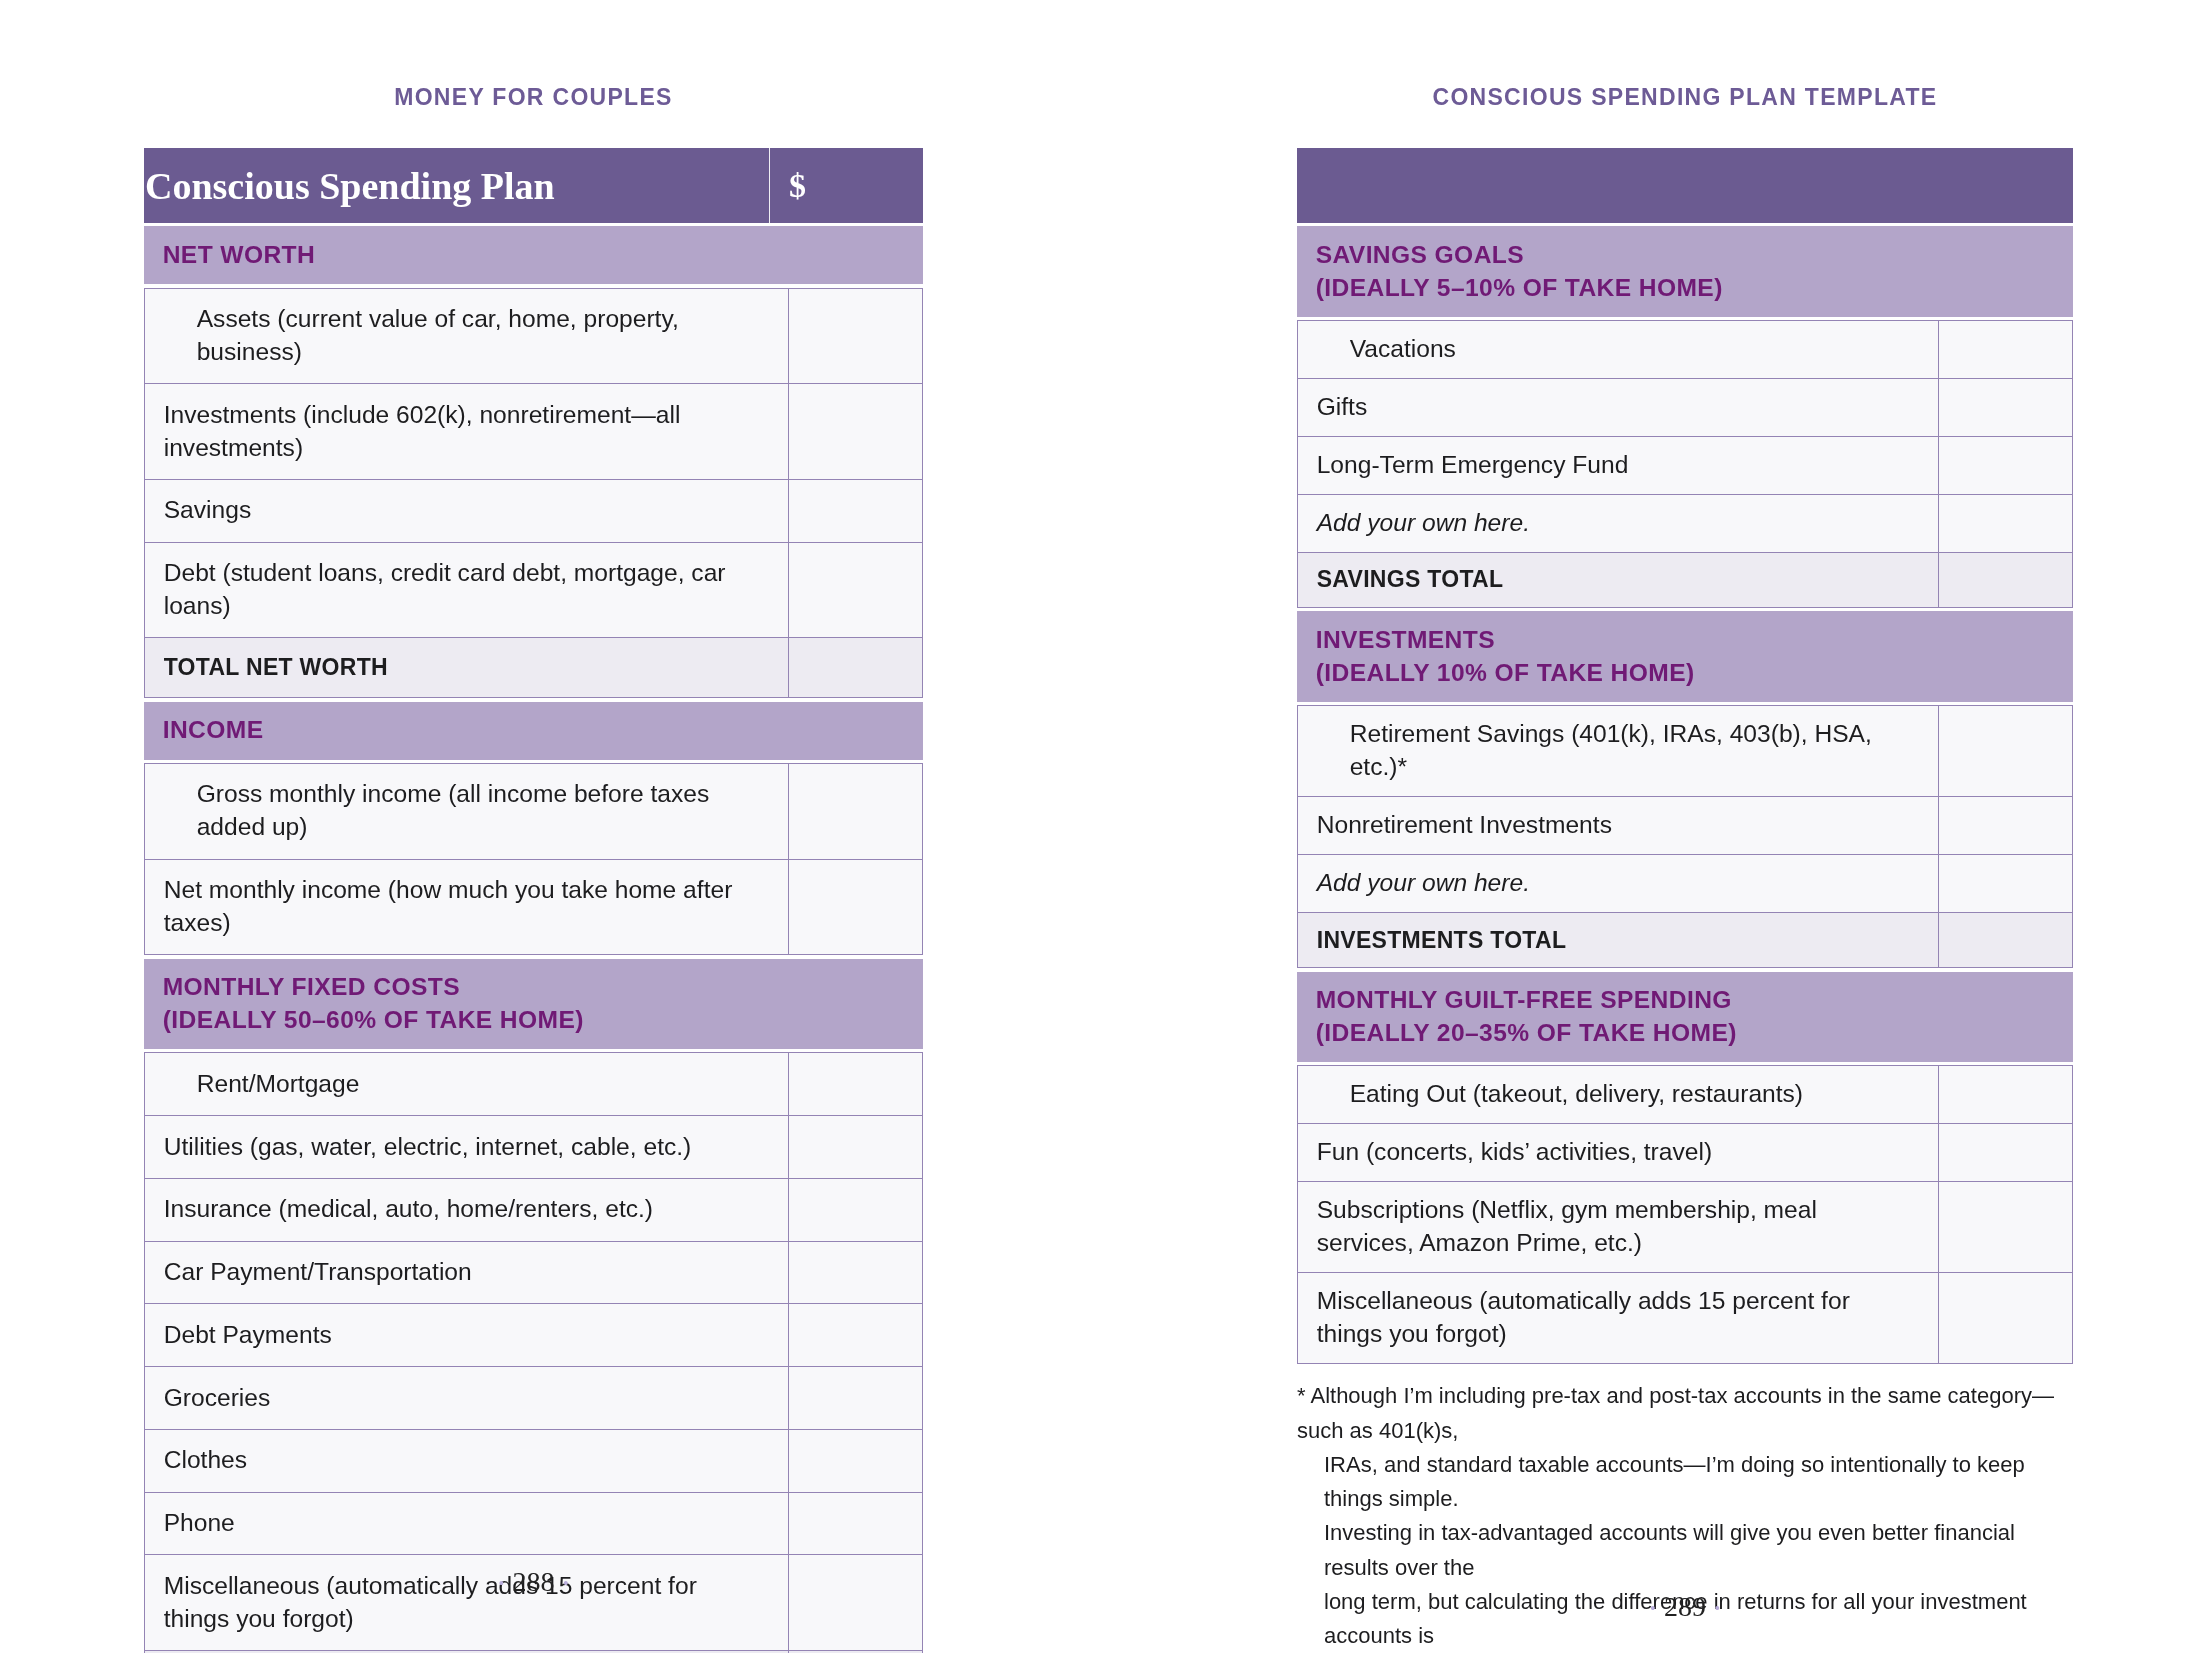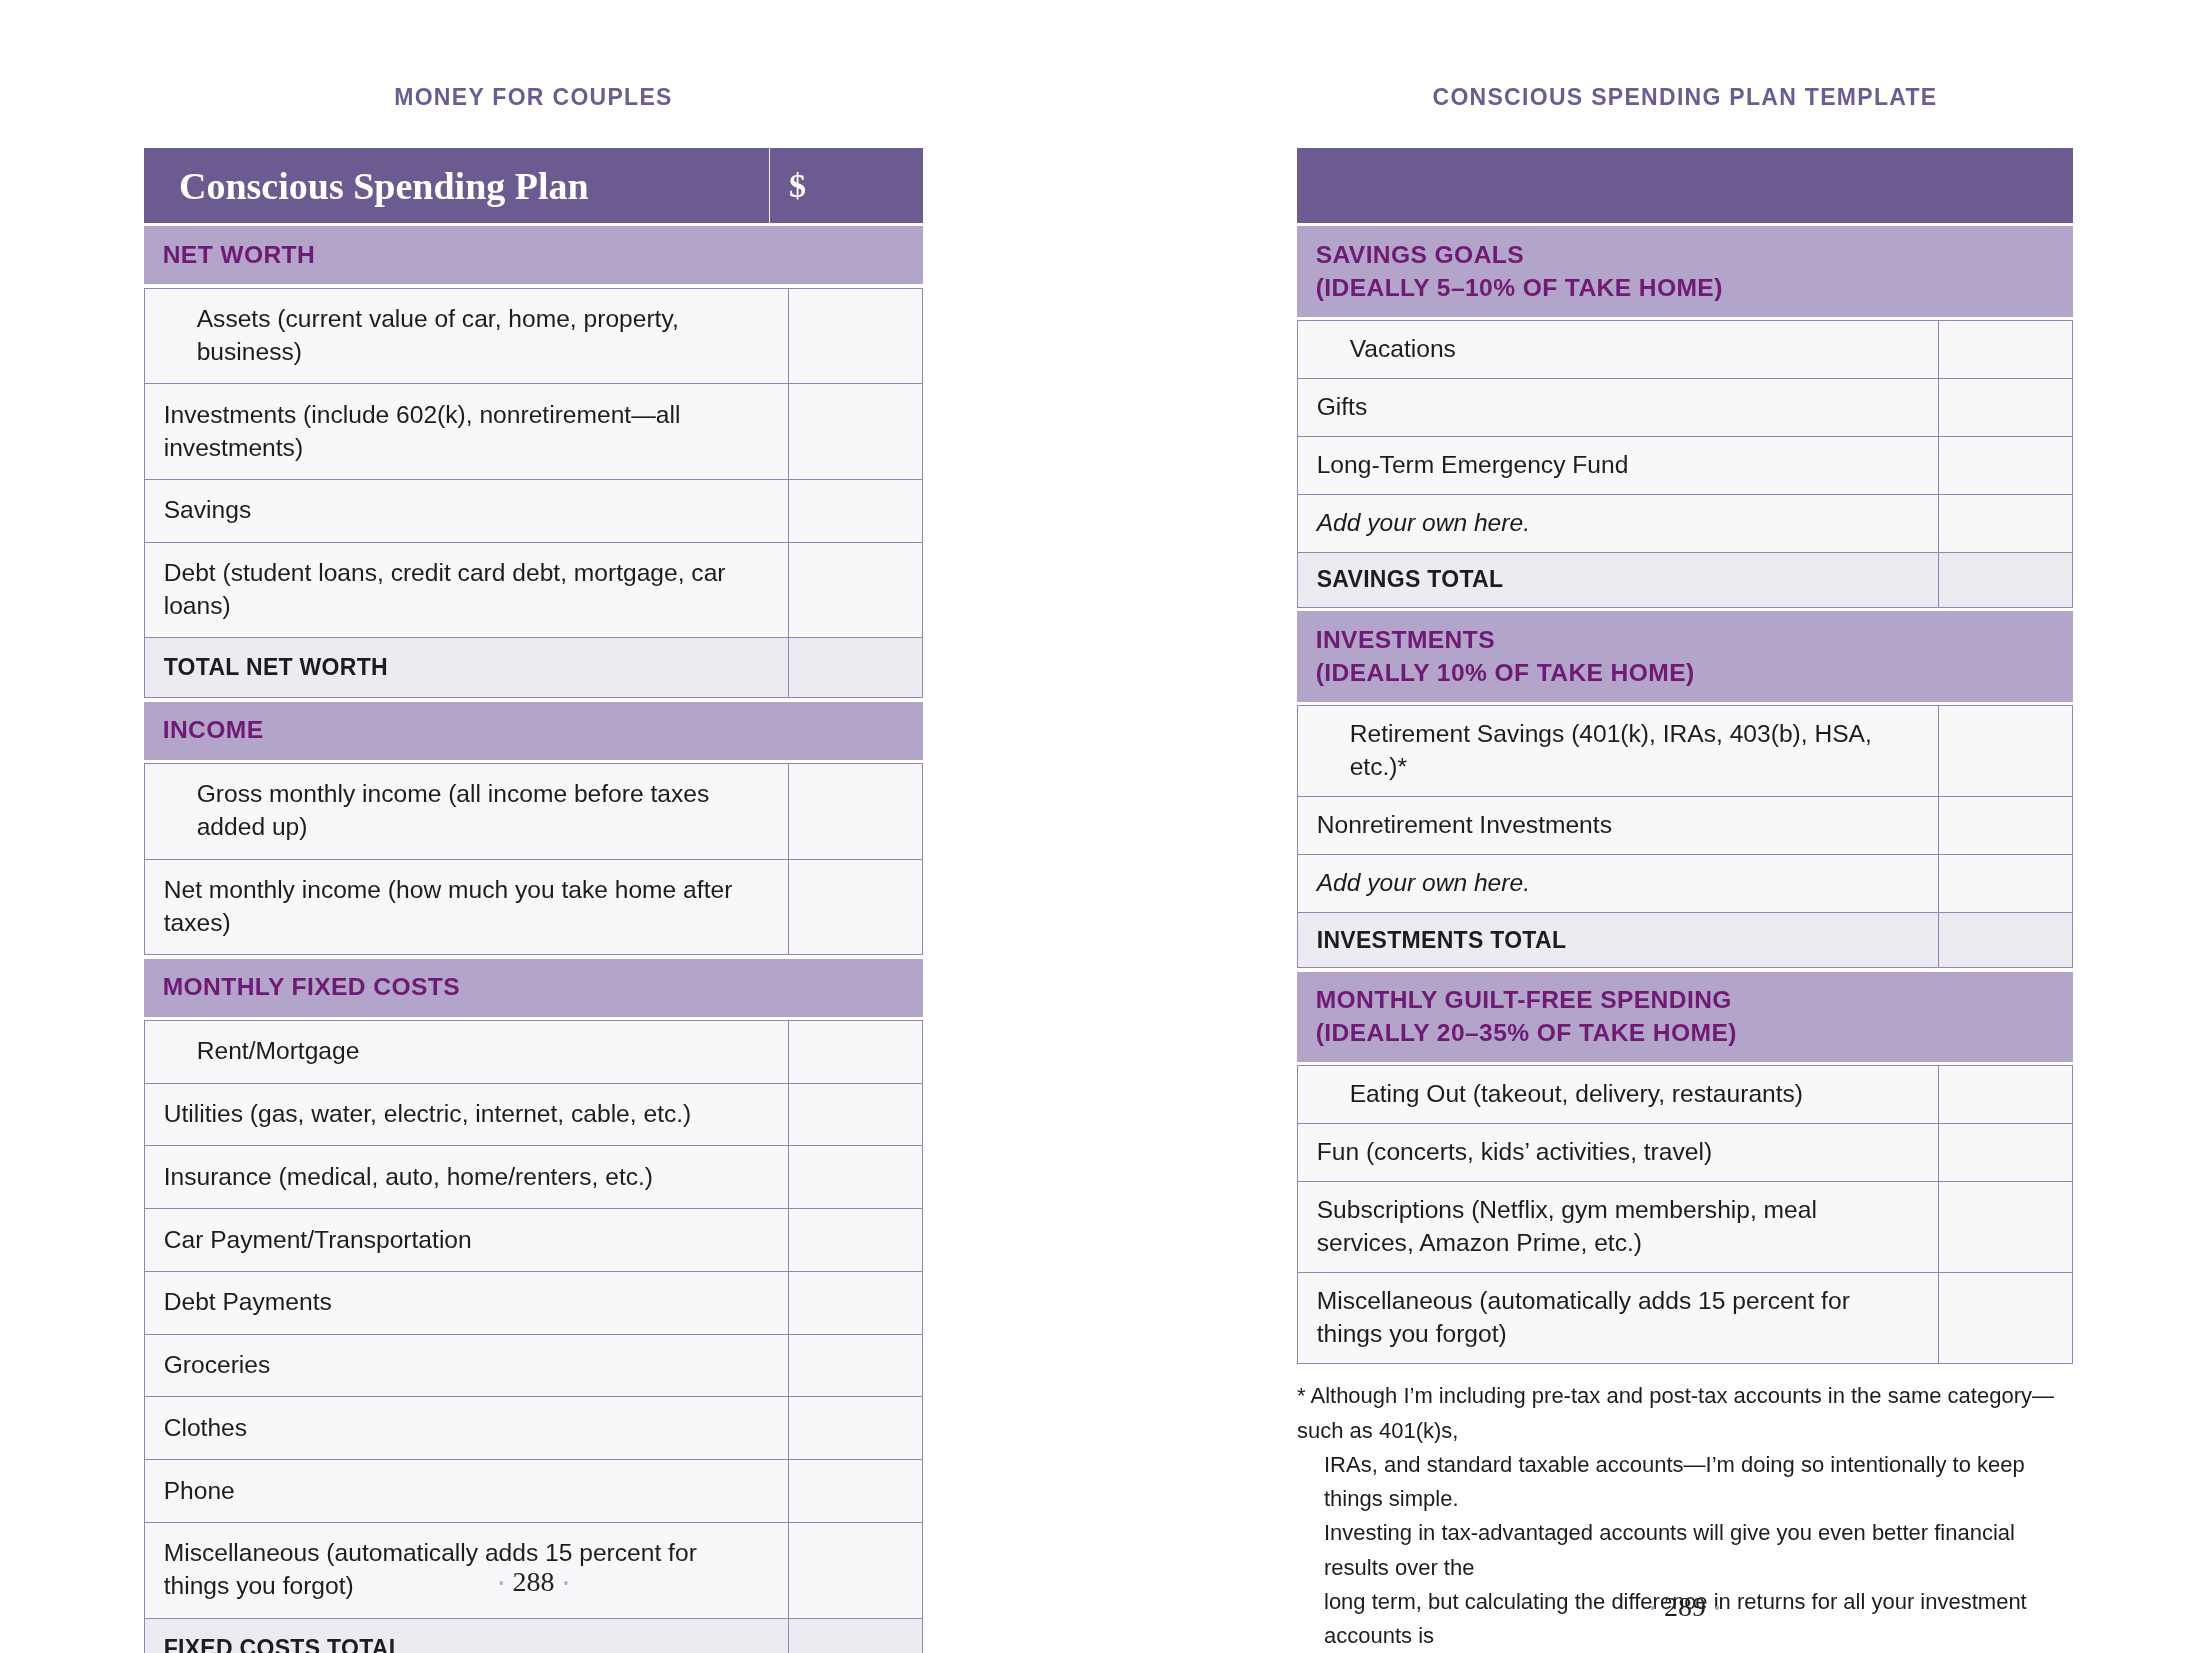--- a/index.html
+++ b/index.html
@@ -24,21 +24,21 @@
   }
   #left-head{left:144px;width:779px;}
   #right-head{left:1297px;width:776px;}
 
   #left-table{position:absolute;left:144px;top:148px;width:779px;}
   #right-col{position:absolute;left:1297px;top:148px;width:776px;}
 
   
   .tbl-header{display:flex;height:75px;background:var(--c-header);color:#fff;margin-bottom:3.4px;}
   .tbl-header .ttl{
-    flex:1;display:flex;align-items:center;padding-left:35px;
+    flex:1;display:flex;align-items:center;padding-left:1px;
     font-family:"Liberation Serif",serif;font-size:38px;font-weight:bold;
   }
   .tbl-header .cur{
     width:134px;border-left:1.7px solid rgba(255,255,255,0.9);
     display:flex;align-items:center;padding-left:18.7px;
     font-family:"Liberation Serif",serif;font-size:34px;font-weight:bold;
   }
   .hdr-blank{height:75px;background:var(--c-header);margin-bottom:3.4px;}
   .band{
     background:var(--c-band);color:#701a75;font-weight:bold;
@@ -117,20 +117,21 @@
     <div class="row rt">
       <div class="lbl">Gross monthly income (all income before taxes added up)</div>
       <div class="val"></div>
     </div>
     <div class="row">
       <div class="lbl">Net monthly income (how much you take home after taxes)</div>
       <div class="val"></div>
     </div>
     <div class="band">
       <div class="band-line">MONTHLY FIXED COSTS</div>
+      <div class="band-line">(IDEALLY 50–60% OF TAKE HOME)</div>
     </div>
     <div class="row rt">
       <div class="lbl">Rent/Mortgage</div>
       <div class="val"></div>
     </div>
     <div class="row">
       <div class="lbl">Utilities (gas, water, electric, internet, cable, etc.)</div>
       <div class="val"></div>
     </div>
     <div class="row">

